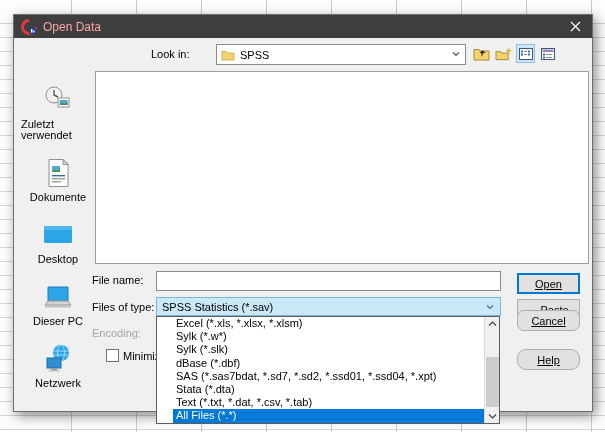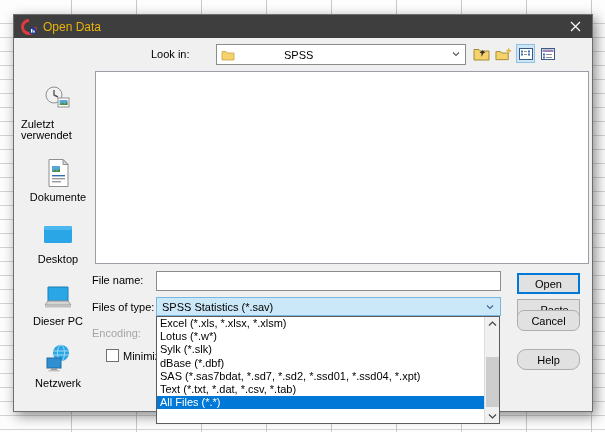--- a/index.html
+++ b/index.html
@@ -18,31 +18,31 @@
     position:absolute; left:13px; top:14px; width:580px; height:398px;
     background:#f0f0f0; border:1px solid #6e6e6e;
     box-shadow:3px 4px 12px rgba(0,0,0,.45);
   }
   
   .titlebar {
     position:absolute; left:0; top:0; right:0; height:23px;
     background:#3e3e3e; display:flex; align-items:center; padding-left:7px;
   }
   .titlebar .app-icon { width:16px; height:16px; margin-right:6px; display:inline-flex; }
-  .titlebar .title { color:#eab308; font-size:12px; }
+  .titlebar .title { color:#fca5a5; font-size:12px; }
   .titlebar .close {
     position:absolute; right:0; top:0; width:34px; height:23px;
     display:flex; align-items:center; justify-content:center; cursor:pointer;
   }
   
   .lookin-label { position:absolute; left:137px; top:33px; }
   .lookin-combo {
     position:absolute; left:202px; top:29px; width:250px; height:21px;
     background:#fff; border:1px solid #8b8b8b;
-    display:flex; align-items:center; padding-left:4px;gap:44px;
+    display:flex; align-items:center; padding-left:4px;
   }
   .lookin-combo .fold { width:14px; height:12px; margin-right:5px; }
   .lookin-combo .chev { position:absolute; right:4px; top:4px; }
   .tb-icons { position:absolute; left:458px; top:29px; display:flex; gap:3px; align-items:center; }
   .tb-btn { width:19px; height:19px; display:flex; align-items:center; justify-content:center; border:1px solid transparent; }
   .tb-btn.sel { background:#cde6f7; border:1px solid #92c0e0; }
   
   .sidebar {
     position:absolute; left:6px; top:56px; width:76px; bottom:8px;
     display:flex; flex-direction:column; align-items:center; padding-top:14px; gap:17px;
@@ -65,36 +65,36 @@
     background:#cbe8f8; border:1px solid #79b7e0;
     display:flex; align-items:center; padding-left:5px;
   }
   .ftype-combo .chev { position:absolute; right:5px; top:4px; }
   .encoding-label { color:#a5a5a5; }
   .minimize-wrap { position:absolute; left:92px; top:334px; display:flex; align-items:center; gap:4px; }
   .checkbox { width:13px; height:13px; background:#fff; border:1px solid #707070; }
   
   .dropdown {
     position:absolute; left:142px; top:301px; width:344px; height:108px;
-    background:#fff; border:1px solid #5c5c5c; z-index:5;
+    background:#fff; border:1px solid #5c5c5c; z-index:5;padding-left:16px;
   }
   .dd-item { height:13.2px; line-height:13.2px; padding-left:3px; white-space:nowrap; overflow:hidden; cursor:pointer; }
   .dd-item.selected { background:#0078d7; color:#fff; }
   .dd-scroll {
     position:absolute; right:0; top:0; width:15px; height:100%;
     background:#f0f0f0; border-left:1px solid #dcdcdc;
     display:flex; flex-direction:column; justify-content:space-between; align-items:center;
   }
   .dd-arrow { width:15px; height:14px; display:flex; align-items:center; justify-content:center; }
   .dd-thumb { position:absolute; left:1px; top:40px; width:13px; height:50px; background:#cdcdcd; }
   
   .btn {
     position:absolute; left:503px; width:63px; height:21px;
     background:#e1e1e1; border:1px solid #adadad;
-    display:flex; align-items:center; justify-content:center; cursor:pointer; font:inherit;
+    display:flex; align-items:center; justify-content:center; cursor:pointer; font:inherit;text-decoration:underline;
   }
   .btn.default { border:1px solid #0078d7; box-shadow:inset 0 0 0 1px #0078d7; }
   svg { display:block; }
 </style>
 </head>
 <body>
 
 <div class="dialog">
 
   <div class="titlebar">
@@ -243,24 +243,25 @@
 
   <div class="flabel encoding-label" style="top:312px;">Encoding:</div>
 
   <div class="minimize-wrap">
     <span class="checkbox"></span>
     <span>Minimize</span>
   </div>
 
   <div class="dropdown">
     <div class="dd-item">Excel (*.xls, *.xlsx, *.xlsm)</div>
-    <div class="dd-item">Lotus (*.w*)</div>
+    <div class="dd-item">Sylk (*.w*)</div>
     <div class="dd-item">Sylk (*.slk)</div>
     <div class="dd-item">dBase (*.dbf)</div>
     <div class="dd-item">SAS (*.sas7bdat, *.sd7, *.sd2, *.ssd01, *.ssd04, *.xpt)</div>
+    <div class="dd-item">Stata (*.dta)</div>
     <div class="dd-item">Text (*.txt, *.dat, *.csv, *.tab)</div>
     <div class="dd-item selected">All Files (*.*)</div>
     <div class="dd-scroll">
       <span class="dd-arrow">
         <svg width="9" height="8" viewBox="0 0 9 8">
             <path d="M1 5.5 L4.5 2 L8 5.5" fill="none" stroke="#444" stroke-width="1.2"></path>
           </svg>
       </span>
       <span class="dd-thumb"></span>
       <span class="dd-arrow">

